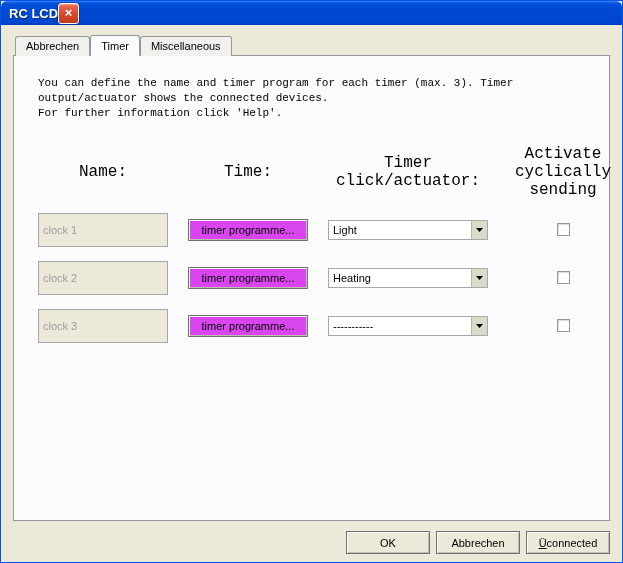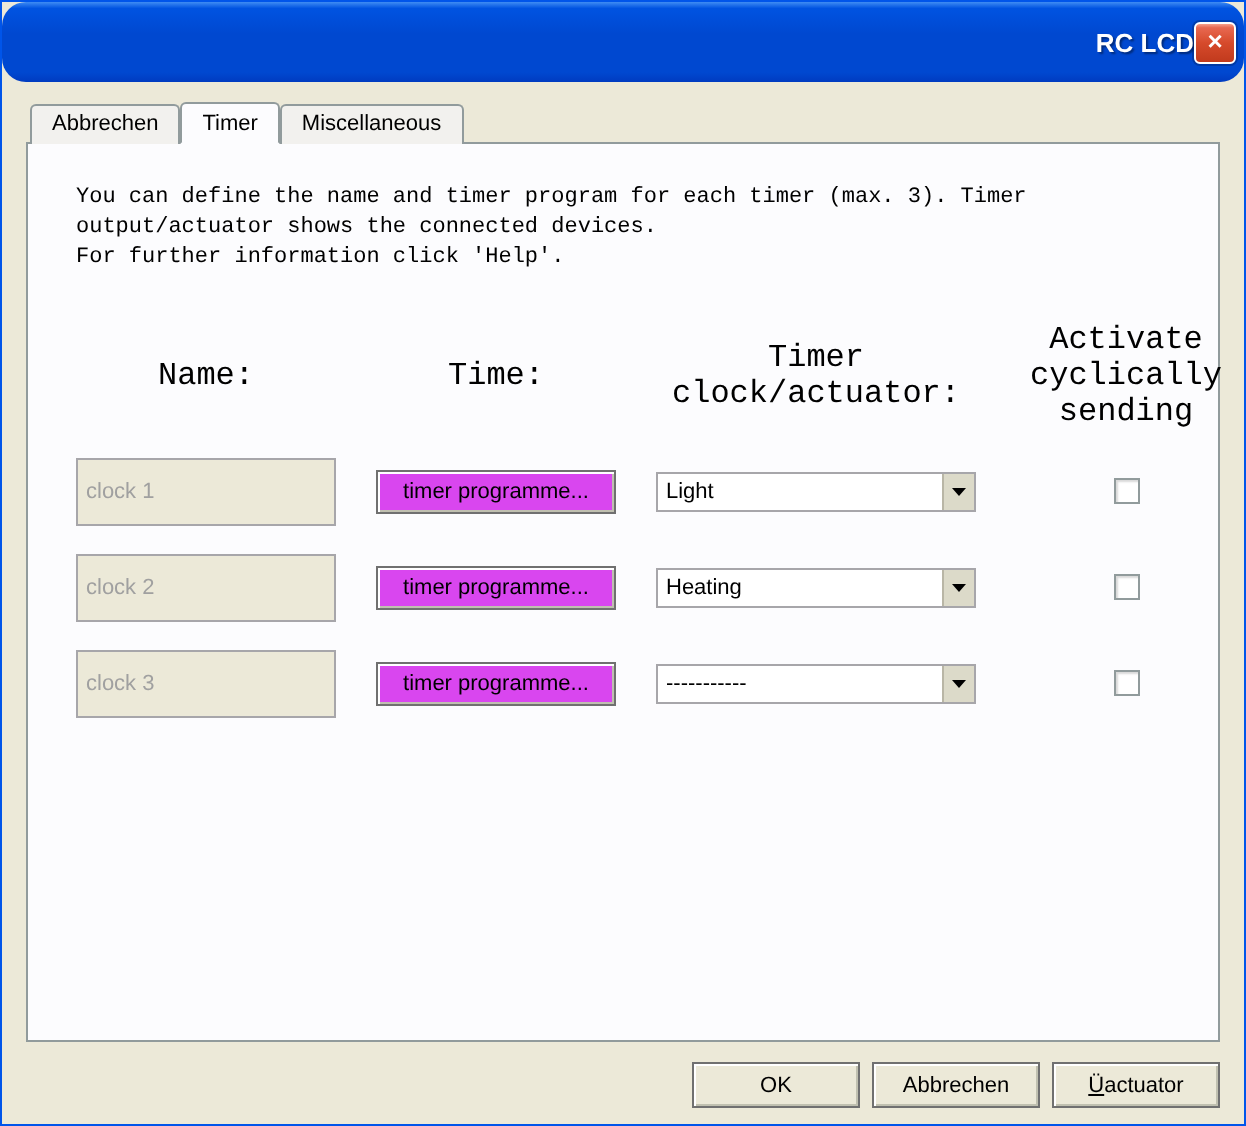--- a/index.html
+++ b/index.html
@@ -13,29 +13,28 @@
   .window {
     width: 623px;
     height: 563px;
     background: #ece9d8;
     border: 1px solid #0055ea;
     position: relative;
     display: flex;
     flex-direction: column;
   }
   .titlebar {
-    height: 40px;
+    height: 24px;
     background: linear-gradient(to bottom, #3f8cf3 0%, #0053e1 8%, #0048d0 40%, #0048d0 88%, #003bc0 100%);
     display: flex;
     align-items: center;
-    justify-content: flex-end;
+    justify-content: flex-start;
     padding: 0 4px 0 8px;
     border-top-left-radius: 6px;
     border-top-right-radius: 6px;
-    border-radius: 12px;
   }
   .titlebar-text {
     color: #fff;
     font-weight: bold;
     font-size: 13px;
     text-shadow: 1px 1px 1px rgba(0,0,0,0.4);
   }
   .close-btn {
     width: 21px;
     height: 21px;
@@ -194,21 +193,21 @@
     <div class="tab-panel">
 
       <div class="intro">
         <span>You can define the name and timer program for each timer (max. 3). Timer output/actuator shows the connected devices.</span><br>
         <span>For further information click 'Help'.</span>
       </div>
 
       <div class="grid">
         <div class="hdr">Name:</div>
         <div class="hdr">Time:</div>
-        <div class="hdr">Timer clock/actuator:</div>
+        <div class="hdr">Timer click/actuator:</div>
         <div class="hdr">Activate cyclically sending</div>
 
         <input class="name-input" readonly="" value="clock 1" style="">
         <button class="btn">timer programme...</button>
         <div class="dropdown">
           <span>Light</span>
           <span class="dropdown-arrow">
             <svg width="7" height="4">
                 <polygon points="0,0 7,0 3.5,4" fill="#000"></polygon>
               </svg>
@@ -239,17 +238,17 @@
           </span>
         </div>
         <div class="checkbox"></div>
       </div>
 
     </div>
 
     <div class="button-bar">
       <button class="dlg-btn">OK</button>
       <button class="dlg-btn">Abbrechen</button>
-      <button class="dlg-btn"><span class="underline">Ü</span><span>actuator</span></button>
+      <button class="dlg-btn"><span class="underline">Ü</span><span>connected</span></button>
     </div>
 
   </div>
 </div>
 
 </body></html>

